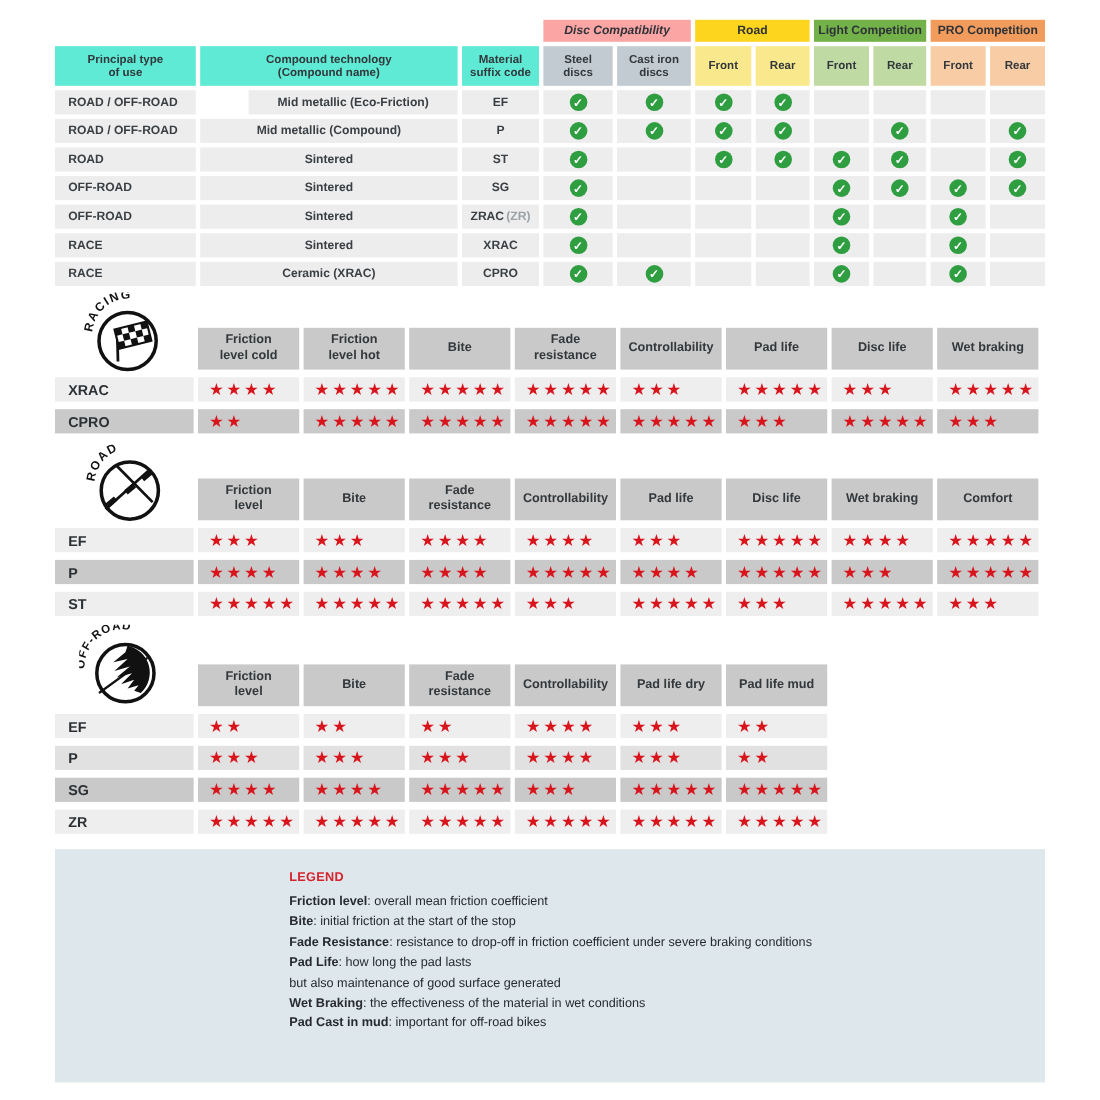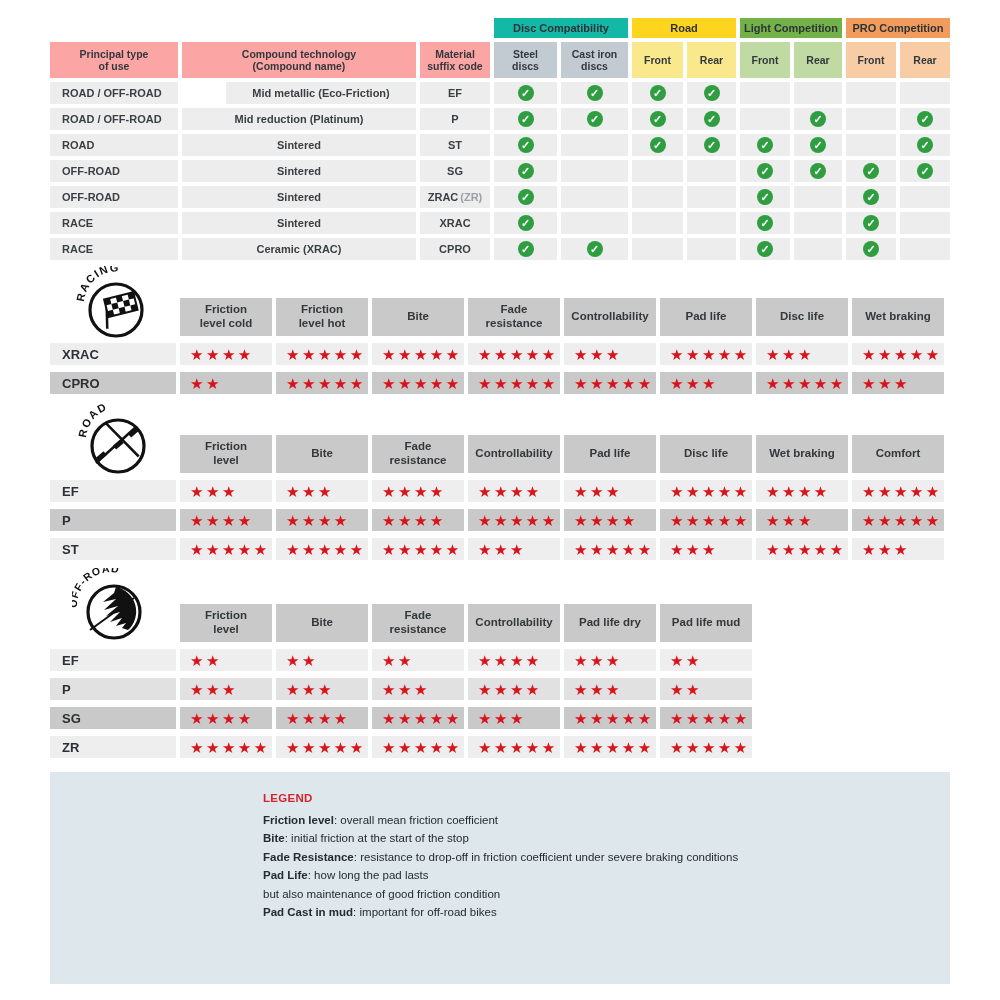--- a/index.html
+++ b/index.html
@@ -7,21 +7,21 @@
           font-family:"Liberation Sans", sans-serif;color:#33383c;overflow:hidden;}
 
   
   #compat-grid{position:absolute;left:50px;top:18px;width:900px;
     display:grid;grid-template-columns:128px 234px 70px 63px 67px 51px 49px 50px 48px 50px 50px;
     grid-template-rows:20px 36px repeat(7,22px);gap:4px;}
   .group-head{display:flex;align-items:center;justify-content:center;
     font-size:11px;font-weight:bold;color:#2e3338;grid-row:1;}
   .main-head,.sub-head{display:flex;align-items:center;justify-content:center;text-align:center;
     font-size:10.5px;font-weight:bold;line-height:1.15;white-space:pre-line;grid-row:2;color:#33383c;}
-  .main-head{background:#fca5a5;}
+  .main-head{background:#5eead4;}
   .compat-cell{display:flex;align-items:center;justify-content:center;background:#ededed;
     font-size:11px;font-weight:600;color:#3a3f44;}
   .compat-cell.use{justify-content:flex-start;padding-left:12px;}
   .code-suffix{color:#9aa1a7;font-weight:600;margin-left:2px;}
   .check{width:16px;height:16px;border-radius:50%;display:flex;align-items:center;justify-content:center;
     color:#fff;font-size:11px;font-weight:bold;}
 
   
   .rating-grid{position:absolute;display:grid;column-gap:4px;row-gap:7px;}
   #racing-grid{left:50px;top:298px;}
@@ -44,21 +44,21 @@
   #legend-title{font-size:11.5px;font-weight:bold;letter-spacing:.3px;margin-bottom:7px;}
   .legend-line{font-size:11.5px;line-height:18.4px;color:#272b2e;}
   .legend-line b{font-weight:bold;}
 </style>
 </head>
 <body>
 
 <div class="canvas">
 
   <div id="compat-grid">
-      <div class="group-head" style="grid-column: 4 / span 2; background: #14b8a6;">Disc Compatibility</div>
+      <div class="group-head" style="grid-column: 4 / span 2; background: #fca5a5; font-style: italic;">Disc Compatibility</div>
       <div class="group-head" style="grid-column: 6 / span 2; background: rgb(253, 212, 30);">Road</div>
       <div class="group-head" style="grid-column: 8 / span 2; background: rgb(115, 177, 73);">Light Competition</div>
       <div class="group-head" style="grid-column: 10 / span 2; background: rgb(241, 155, 92);">PRO Competition</div>
       <div class="main-head" style="grid-area: 2 / 1;">Principal type
 of use</div>
       <div class="main-head" style="grid-area: 2 / 2;">Compound technology
 (Compound name)</div>
       <div class="main-head" style="grid-area: 2 / 3;">Material
 suffix code</div>
       <div class="sub-head" style="grid-area: 2 / 4; background: rgb(194, 203, 210);">Steel
@@ -84,21 +84,21 @@
         <span class="check" style="background: rgb(47, 158, 65);">✓</span>
       </div>
       <div class="compat-cell" style="grid-area: 3 / 7;">
         <span class="check" style="background: rgb(47, 158, 65);">✓</span>
       </div>
       <div class="compat-cell" style="grid-area: 3 / 8;"></div>
       <div class="compat-cell" style="grid-area: 3 / 9;"></div>
       <div class="compat-cell" style="grid-area: 3 / 10;"></div>
       <div class="compat-cell" style="grid-area: 3 / 11;"></div>
       <div class="compat-cell use" style="grid-area: 4 / 1;">ROAD / OFF-ROAD</div>
-      <div class="compat-cell" style="grid-area: 4 / 2;">Mid reduction (Platinum)</div>
+      <div class="compat-cell" style="grid-area: 4 / 2;">Mid metallic (Compound)</div>
       <div class="compat-cell" style="grid-area: 4 / 3;">P</div>
       <div class="compat-cell" style="grid-area: 4 / 4;">
         <span class="check" style="background: rgb(47, 158, 65);">✓</span>
       </div>
       <div class="compat-cell" style="grid-area: 4 / 5;">
         <span class="check" style="background: rgb(47, 158, 65);">✓</span>
       </div>
       <div class="compat-cell" style="grid-area: 4 / 6;">
         <span class="check" style="background: rgb(47, 158, 65);">✓</span>
       </div>
@@ -381,19 +381,20 @@
     </div>
 
   <div id="legend-box">
     <div id="legend-inner">
       <div id="legend-title" style="color: rgb(214, 35, 46);">LEGEND</div>
       <div id="legend-items">
           <div class="legend-line"><b>Friction level</b>: overall mean friction coefficient</div>
           <div class="legend-line"><b>Bite</b>: initial friction at the start of the stop</div>
           <div class="legend-line"><b>Fade Resistance</b>: resistance to drop-off in friction coefficient under severe braking conditions</div>
           <div class="legend-line"><b>Pad Life</b>: how long the pad lasts</div>
-          <div class="legend-line">but also maintenance of good friction condition</div>
+          <div class="legend-line">but also maintenance of good surface generated</div>
+          <div class="legend-line"><b>Wet Braking</b>: the effectiveness of the material in wet conditions</div>
           <div class="legend-line"><b>Pad Cast in mud</b>: important for off-road bikes</div>
         </div>
     </div>
   </div>
 
 </div>
 
 </body></html>

